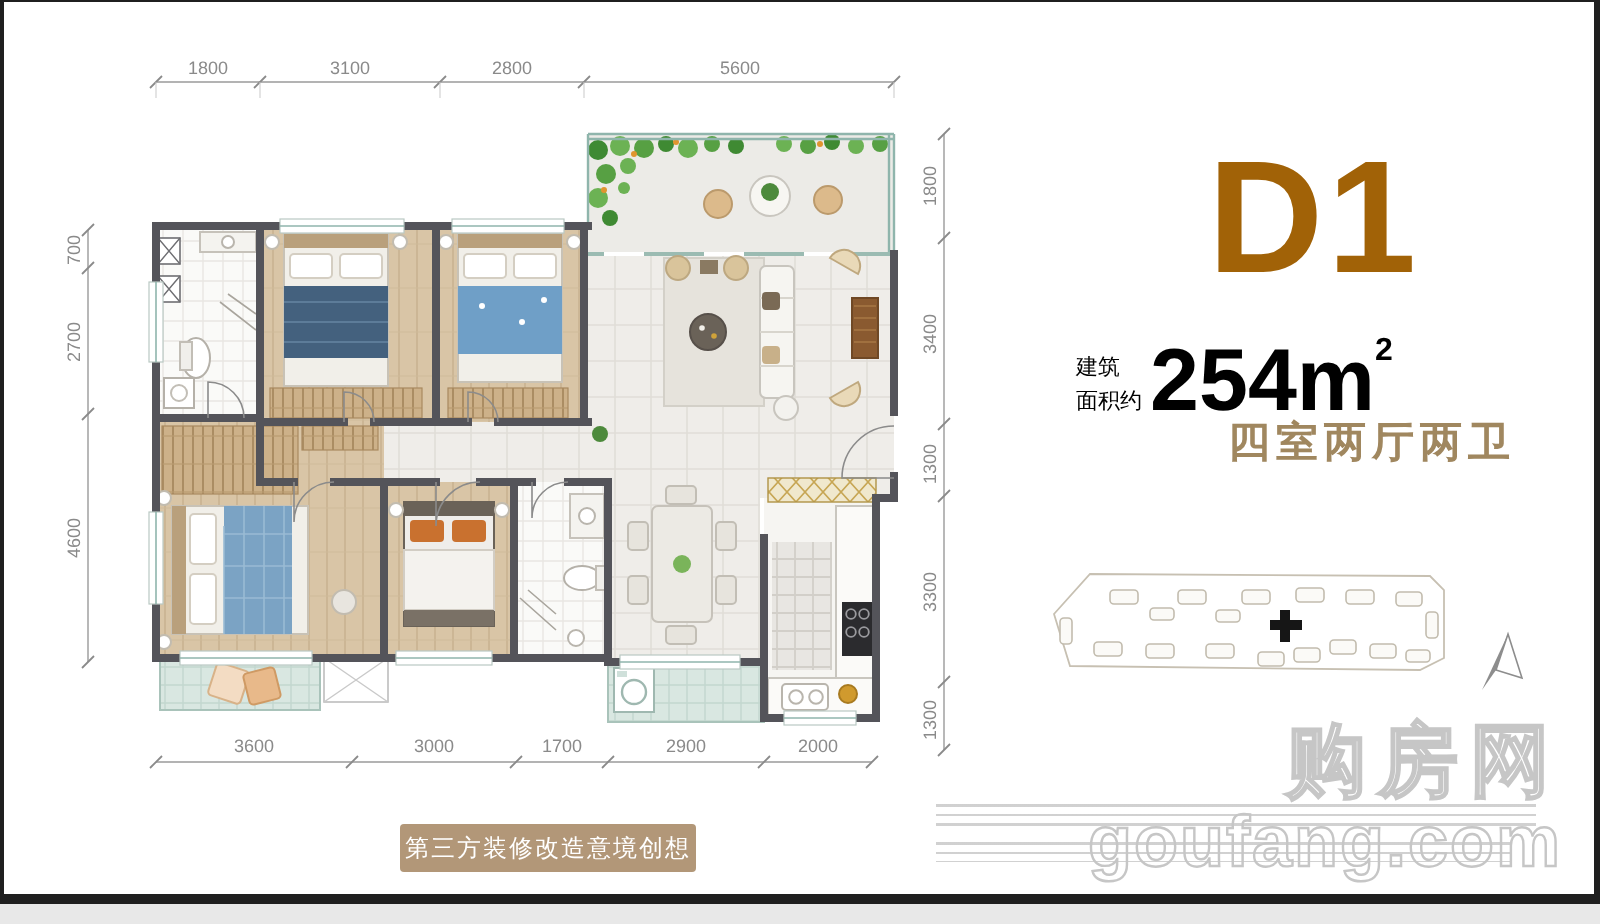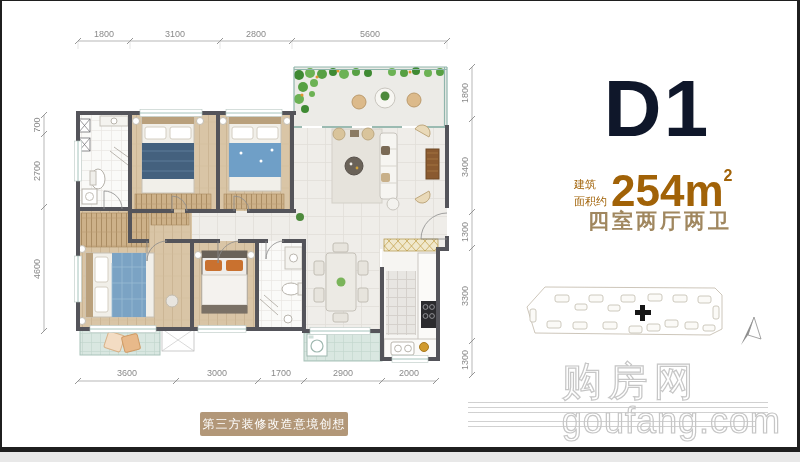--- a/index.html
+++ b/index.html
@@ -4,37 +4,37 @@
 <style>
   html,body{margin:0;padding:0;background:#e8e8e8;}
   .frame{position:relative;width:800px;height:452px;margin:0 auto;background:#ffffff;
          box-sizing:border-box;border-style:solid;border-color:#1f1f1f;
          border-width:1px 3px 5px 2px;overflow:hidden;
          font-family:"Liberation Sans","DejaVu Sans",sans-serif;}
   svg text{font-family:"Liberation Sans","DejaVu Sans",sans-serif;}
   .dim{font-size:9px;fill:#8a8a8a;}
   
   .panel-unit{position:absolute;left:575px;top:68px;width:160px;text-align:center;
-              font-size:80px;font-weight:bold;color:#0f172a;letter-spacing:2px;line-height:1;}
-  .area-row{position:absolute;left:572px;top:168px;width:170px;color:#a16207;white-space:nowrap;}
+              font-size:80px;font-weight:bold;color:#a16207;letter-spacing:2px;line-height:1;}
+  .area-row{position:absolute;left:536px;top:168px;width:170px;color:#000000;white-space:nowrap;}
   .area-prefix{display:inline-block;vertical-align:bottom;font-size:11px;line-height:1.5;margin-right:4px;margin-bottom:4px;}
   .area-value{display:inline-block;vertical-align:bottom;font-size:44px;font-weight:bold;line-height:1;}
   .area-sup{display:inline-block;vertical-align:top;font-size:16px;font-weight:bold;margin-top:-2px;}
-  .layout-text{position:absolute;left:560px;top:206px;width:196px;text-align:center;
+  .layout-text{position:absolute;left:560px;top:206px;width:196px;text-align:right;
                font-size:21px;font-weight:bold;color:#a0875f;letter-spacing:3px;}
   
   .caption{position:absolute;left:198px;top:411px;width:148px;height:24px;background:#b29778;
            border-radius:2px;color:#ffffff;font-size:12px;text-align:center;line-height:24px;letter-spacing:1px;}
   
   .fineprint{position:absolute;background:repeating-linear-gradient(to bottom,#ababab 0,#ababab 1.3px,transparent 1.3px,transparent 4.8px);opacity:.55;}
   .fp1{left:466px;top:401px;width:300px;height:14px;}
   .fp2{left:466px;top:420px;width:288px;height:10px;}
   
-  .watermark{position:absolute;right:16px;bottom:8px;text-align:left;color:transparent;
-             -webkit-text-stroke:1.2px #c6c6c6;font-weight:normal;line-height:1;pointer-events:none;margin-left:10px;}
+  .watermark{position:absolute;right:16px;bottom:8px;text-align:right;color:transparent;
+             -webkit-text-stroke:1.2px #c6c6c6;font-weight:bold;line-height:1;pointer-events:none;margin-left:10px;}
   .wm-cn{font-size:40px;letter-spacing:6px;}
   .wm-en{font-size:36px;margin-top:2px;letter-spacing:1px;}
 </style>
 </head>
 <body>
 
 <div class="frame">
 
   
   <svg width="500" height="400" viewBox="0 0 500 400">

